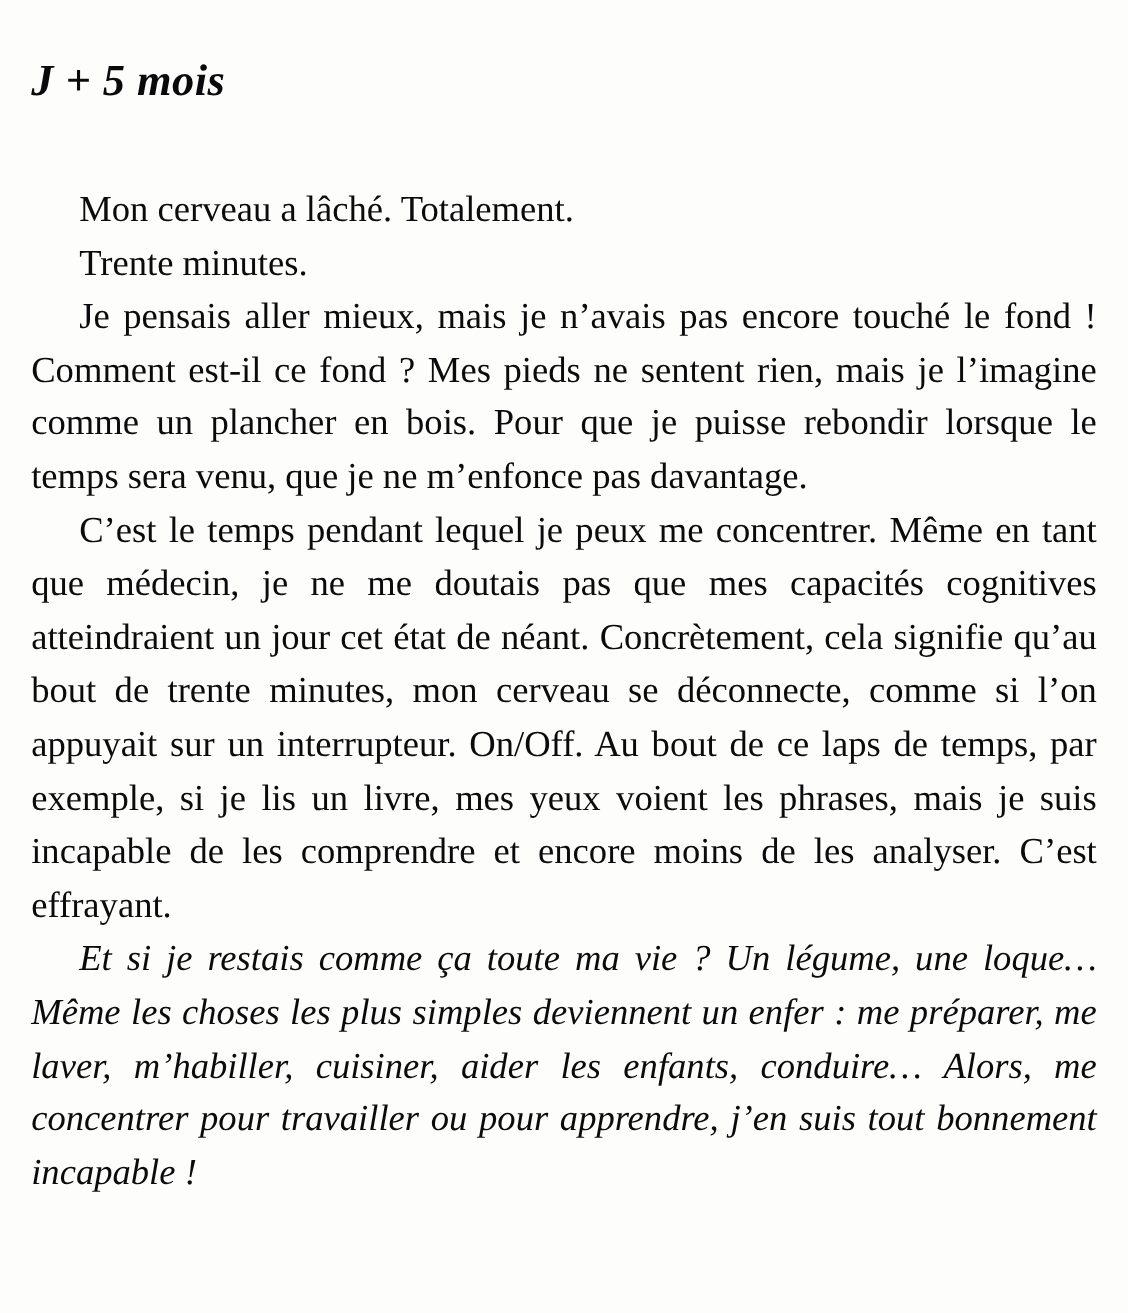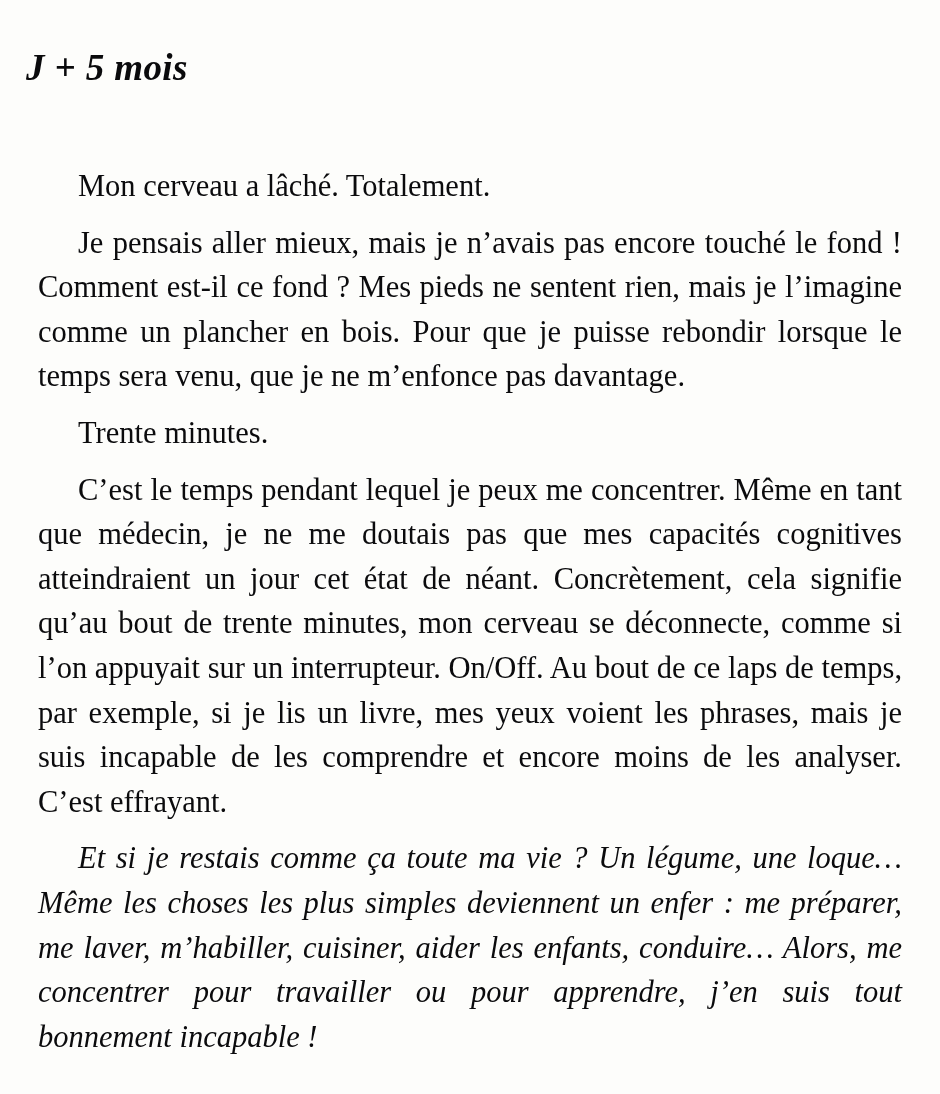--- a/index.html
+++ b/index.html
@@ -48,40 +48,40 @@
     font-size: 30.5px;
     line-height: 44.6px;
     text-align: justify;
     text-justify: inter-word;
     color: #0b0b0d;
     hyphens: none;
     -webkit-hyphens: none;
   }
 
   .body-text p {
-    margin: 12px;
+    margin: 0;
     text-indent: 40px;
     text-align: justify;
   }
   
   .body-text p:last-child {
     text-align: justify;
     font-style: italic;
   }
 
   
 </style>
 </head>
 <body>
 
 <div class="page">
 
   <h1 class="chapter-title">J + 5 mois</h1>
 
   <div class="body-text">
     <p>Mon cerveau a lâché. Totalement.</p>
+    <p>Trente minutes.</p>
     <p>Je pensais aller mieux, mais je n’avais pas encore touché le fond ! Comment est-il ce fond ? Mes pieds ne sentent rien, mais je l’imagine comme un plancher en bois. Pour que je puisse rebondir lorsque le temps sera venu, que je ne m’enfonce pas davantage.</p>
-    <p>Trente minutes.</p>
     <p>C’est le temps pendant lequel je peux me concentrer. Même en tant que médecin, je ne me doutais pas que mes capacités cognitives atteindraient un jour cet état de néant. Concrètement, cela signifie qu’au bout de trente minutes, mon cerveau se déconnecte, comme si l’on appuyait sur un interrupteur. On/Off. Au bout de ce laps de temps, par exemple, si je lis un livre, mes yeux voient les phrases, mais je suis incapable de les comprendre et encore moins de les analyser. C’est effrayant.</p>
     <p>Et si je restais comme ça toute ma vie ? Un légume, une loque… Même les choses les plus simples deviennent un enfer : me préparer, me laver, m’habiller, cuisiner, aider les enfants, conduire… Alors, me concentrer pour travailler ou pour apprendre, j’en suis tout bonnement incapable !</p>
   </div>
 
 </div>
 
 </body></html>

